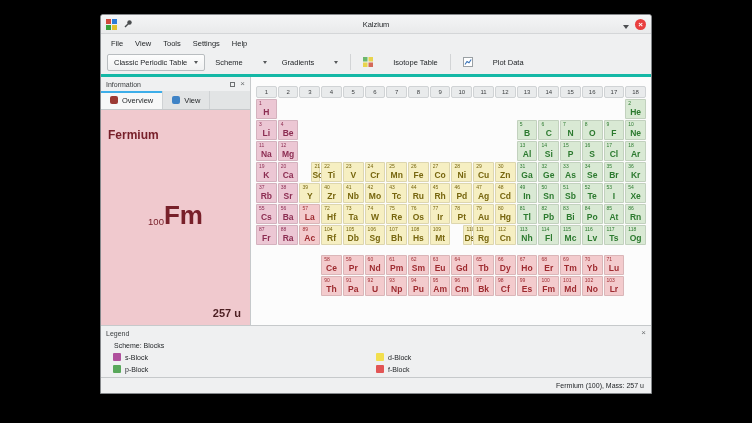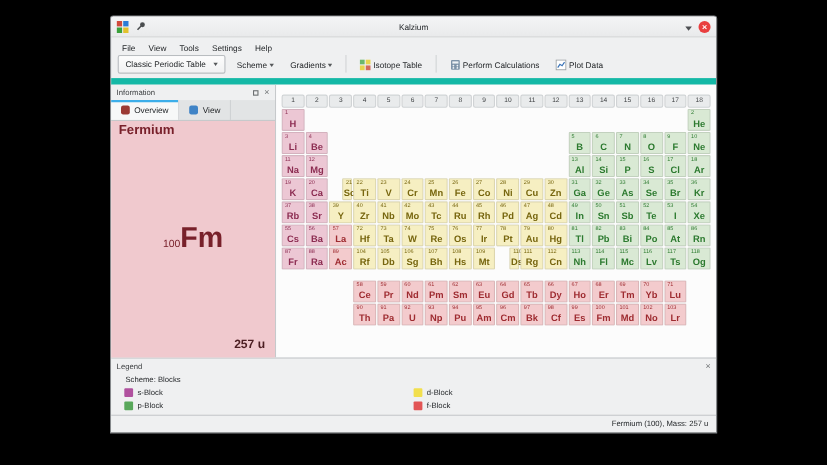--- a/index.html
+++ b/index.html
@@ -17,45 +17,45 @@
   .chev{width:0;height:0;border-left:3px solid transparent;border-right:3px solid transparent;border-top:4px solid #4d4f52;display:inline-block;}
   .close-btn{width:11px;height:11px;border-radius:50%;background:var(--close);color:#fff;font-size:8px;
              line-height:11px;text-align:center;font-weight:bold;}
   .appicon svg,.pinicon svg{display:block;}
 
   
   .menubar{flex:0 0 16px;display:flex;align-items:flex-end;padding:0 4px;font-size:7.5px;color:#232629;}
   .menu-item{padding:2px 6px;}
 
   
-  .toolbar{flex:0 0 27px;display:flex;align-items:flex-start;padding:0 6px;gap:5px;border-bottom:6px solid #14b8a6;}
+  .toolbar{flex:0 0 27px;display:flex;align-items:center;padding:0 6px;gap:5px;border-bottom:3px solid #14b8a6;}
   .combo{height:17px;display:flex;align-items:center;gap:7px;padding:0 6px;border:1px solid #b9bdc0;border-radius:2px;
          background:linear-gradient(#fdfdfd,#f0f1f2);font-size:7.5px;color:#232629;}
-  .tbtn{height:18px;display:flex;align-items:center;gap:2px;padding:0 5px;font-size:7.5px;color:#232629;border-radius:2px;}
+  .tbtn{height:18px;display:flex;align-items:center;gap:20px;padding:0 5px;font-size:7.5px;color:#232629;border-radius:2px;}
   .tbtn.disabled{color:#a5a8aa;}
   .caret{width:0;height:0;border-left:2.5px solid transparent;border-right:2.5px solid transparent;border-top:3.5px solid #55585a;display:inline-block;}
   .sep{width:1px;height:16px;background:#d2d4d6;margin:0 2px;display:inline-block;}
   .ticon{display:inline-block;line-height:0;}
 
   
   .main{flex:1;display:flex;min-height:0;}
   .sidebar{flex:0 0 150px;display:flex;flex-direction:column;border-right:1px solid #c6c9cb;background:#eff0f1;}
   .dock-header{flex:0 0 14px;display:flex;align-items:center;justify-content:space-between;padding:0 5px;
                font-size:7px;color:#3a3d3f;}
   .dock-btns{display:flex;gap:5px;align-items:center;color:#6d7072;}
   .dockbtn-float{width:5px;height:5px;border:1px solid #6d7072;display:inline-block;}
   .dockbtn-close{font-size:8px;line-height:1;}
   .tabbar{flex:0 0 19px;display:flex;background:#e2e4e5;border-bottom:1px solid #c6c9cb;}
   .tab{display:flex;align-items:center;gap:4px;padding:0 9px;font-size:7.5px;color:#232629;border-right:1px solid #cfd2d4;}
   .tab.active{background:#f7f8f8;box-shadow:inset 0 2px 0 var(--accent);}
   .tab-icon{width:8px;height:8px;border-radius:2px;display:inline-block;}
   .ic-overview{background:#9c3a34;}
   .ic-view{background:#3f83c6;}
   .overview{flex:1;position:relative;background:var(--sidebar-bg);color:var(--sidebar-fg);}
-  .el-name{position:absolute;top:1px;left:7px;font-size:12px;font-weight:bold;}
+  .el-name{position:absolute;top:18px;left:7px;font-size:12px;font-weight:bold;}
   .el-center{position:absolute;top:50%;left:50%;transform:translate(-50%,-58%);display:flex;align-items:flex-end;}
   .el-num{font-size:9.5px;line-height:1.2;}
   .el-sym{font-size:26px;font-weight:bold;line-height:0.9;}
   .el-mass{position:absolute;right:9px;bottom:6px;font-size:11px;font-weight:bold;color:#4c1e22;}
 
   
   .content{flex:1;display:flex;flex-direction:column;background:#fcfcfc;padding:4px 5px;min-width:0;}
   .search{flex:0 0 16px;border:1px solid #7fb6da;border-radius:2px;background:#fff;font-size:7.5px;
           padding:0 5px;color:#444;outline:none;font-family:inherit;width:100%;}
   .search::placeholder{color:#9aa0a4;}
@@ -139,33 +139,20 @@
           <svg width="10" height="10">
               <rect x="0" y="0" width="4.5" height="4.5" fill="#6cb86c"></rect>
               <rect x="5.5" y="0" width="4.5" height="4.5" fill="#e8d44d"></rect>
               <rect x="0" y="5.5" width="4.5" height="4.5" fill="#e8d44d"></rect>
               <rect x="5.5" y="5.5" width="4.5" height="4.5" fill="#d46a5a"></rect>
             </svg>
         </span>
         <span>Isotope Table</span>
       </div>
       <i class="sep"></i>
-      <div class="tbtn">
-        <span class="ticon">
-          <svg width="10" height="10">
-              <rect x="1" y="0.5" width="8" height="9" rx="1" fill="#7d93a8"></rect>
-              <rect x="2.2" y="1.8" width="5.6" height="2" fill="#eef2f5"></rect>
-              <circle cx="3.2" cy="5.6" r="0.8" fill="#eef2f5"></circle>
-              <circle cx="6.8" cy="5.6" r="0.8" fill="#eef2f5"></circle>
-              <circle cx="3.2" cy="7.8" r="0.8" fill="#eef2f5"></circle>
-              <circle cx="6.8" cy="7.8" r="0.8" fill="#eef2f5"></circle>
-            </svg>
-        </span>
-        <span>Perform Calculations</span>
-      </div>
       <div class="tbtn">
         <span class="ticon">
           <svg width="10" height="10">
               <rect x="0.5" y="0.5" width="9" height="9" fill="#fff" stroke="#9aa0a4" stroke-width="1"></rect>
               <polyline points="2,7.5 4,4.5 6,5.8 8.2,2.5" fill="none" stroke="#3b74b8" stroke-width="1.1"></polyline>
             </svg>
         </span>
         <span>Plot Data</span>
       </div>
     </div>

